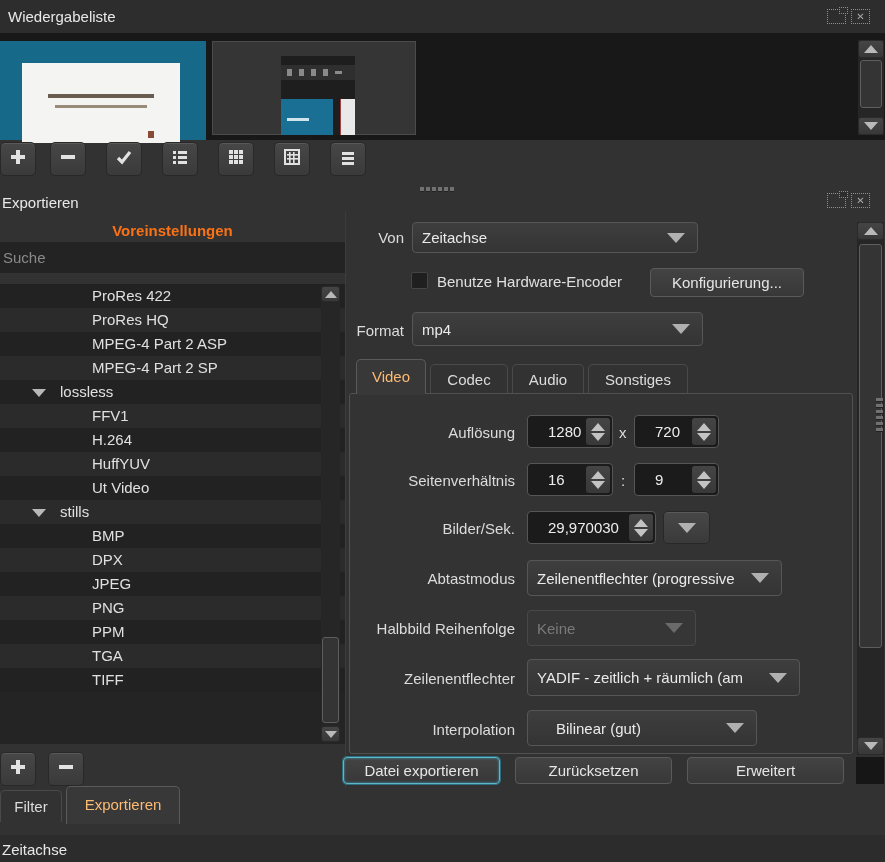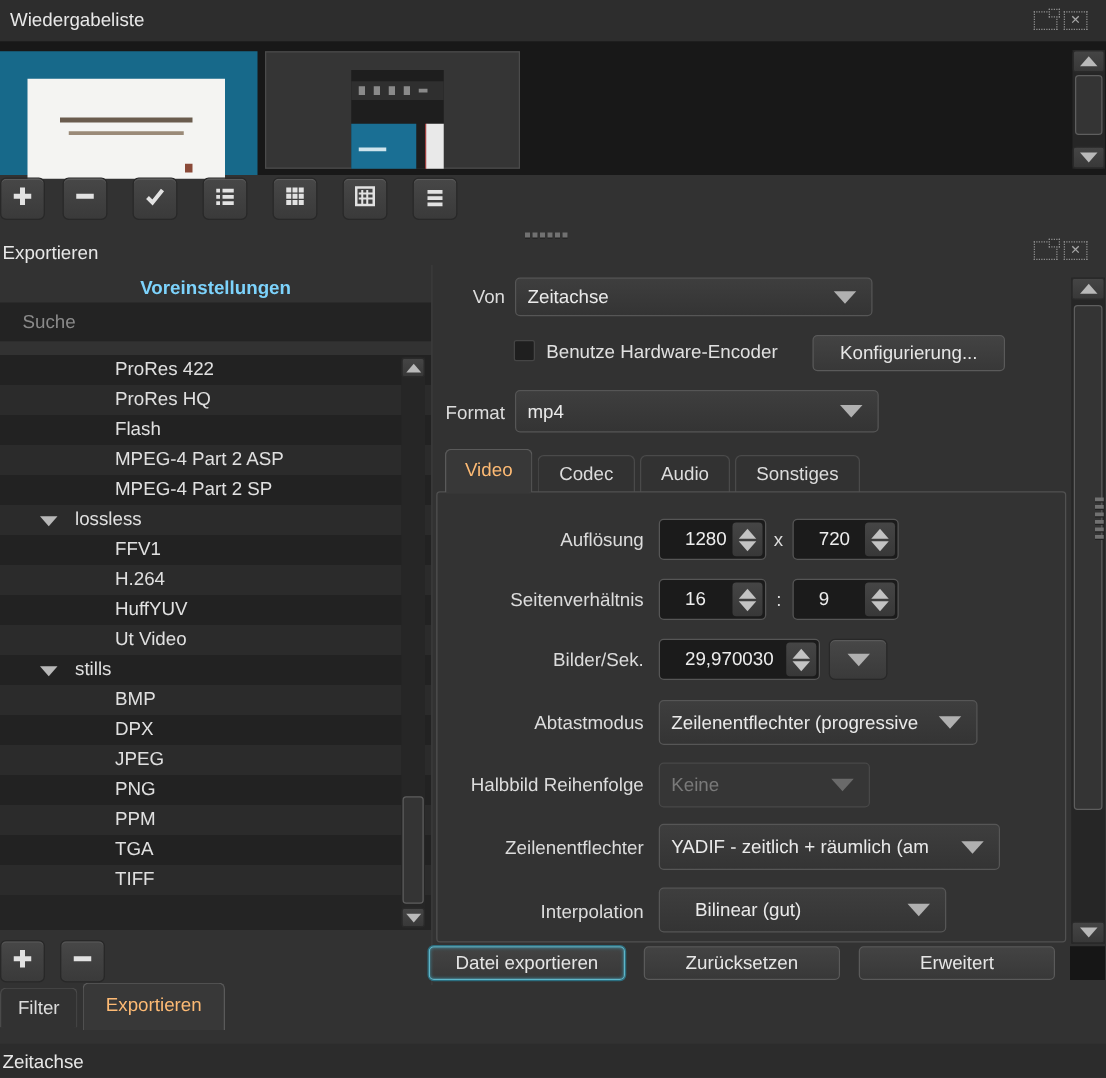--- a/index.html
+++ b/index.html
@@ -46,23 +46,23 @@
   .sb-groove { position:absolute; background:#262626; }
   .sb-thumb { position:absolute; background:#343434; border:1px solid #5e5e5e; border-radius:3px; }
   .arr-up { width:0; height:0; border-left:7px solid transparent; border-right:7px solid transparent; border-bottom:8px solid #b9b9b9; }
   .arr-dn { width:0; height:0; border-left:7px solid transparent; border-right:7px solid transparent; border-top:8px solid #b9b9b9; }
 
   
   .hdots span { display:inline-block; width:4px; height:4px; background:#717171; margin-right:2px; box-shadow:0 1px 0 #222; }
   .vdots span { display:block; width:7px; height:3px; background:#717171; margin-bottom:3px; box-shadow:0 1px 0 #222; }
 
   
-  .heading { font-weight:bold; font-size:15px; color:#7dd3fc; }
+  .heading { font-weight:bold; font-size:15px; color:#f97316; }
   .search { position:absolute; background:#232323; border:none; outline:none; color:#dcdcdc;
-            font-size:15px; padding-left:18px; font-family:"Liberation Sans",sans-serif; }
+            font-size:15px; padding-left:3px; font-family:"Liberation Sans",sans-serif; }
   .search::placeholder { color:#8a8a8a; }
   .tree { position:absolute; background:#242424; overflow:hidden; }
   .tree-row { position:relative; height:24px; line-height:24px; font-size:15px; color:#e0e0e0;padding-left:16px; }
   .tree-row:nth-child(odd) { background:#222222; }
   .tree-row:nth-child(even) { background:#2b2b2b; }
   .tree-row .lbl { position:absolute; left:92px; top:0; }
   .tree-row.group .lbl { left:60px; }
   .tree-arrow { position:absolute; left:32px; top:9px; width:0; height:0;
                 border-left:7px solid transparent; border-right:7px solid transparent; border-top:8px solid #b8b8b8; }
 
@@ -210,23 +210,20 @@
   <input class="search" style="left: 0px; top: 242px; width: 345px; height: 31px;" placeholder="Suche">
 
   <div class="tree" style="left:0;top:284px;width:345px;height:460px;">
     <div class="tree-row leaf">
         <span class="lbl">ProRes 422</span>
       </div>
     <div class="tree-row leaf">
         <span class="lbl">ProRes HQ</span>
       </div>
     <div class="tree-row leaf">
-        <span class="lbl">Flash</span>
-      </div>
-    <div class="tree-row leaf">
         <span class="lbl">MPEG-4 Part 2 ASP</span>
       </div>
     <div class="tree-row leaf">
         <span class="lbl">MPEG-4 Part 2 SP</span>
       </div>
     <div class="tree-row group">
         <span class="tree-arrow"></span>
         <span class="lbl">lossless</span>
       </div>
     <div class="tree-row leaf">

